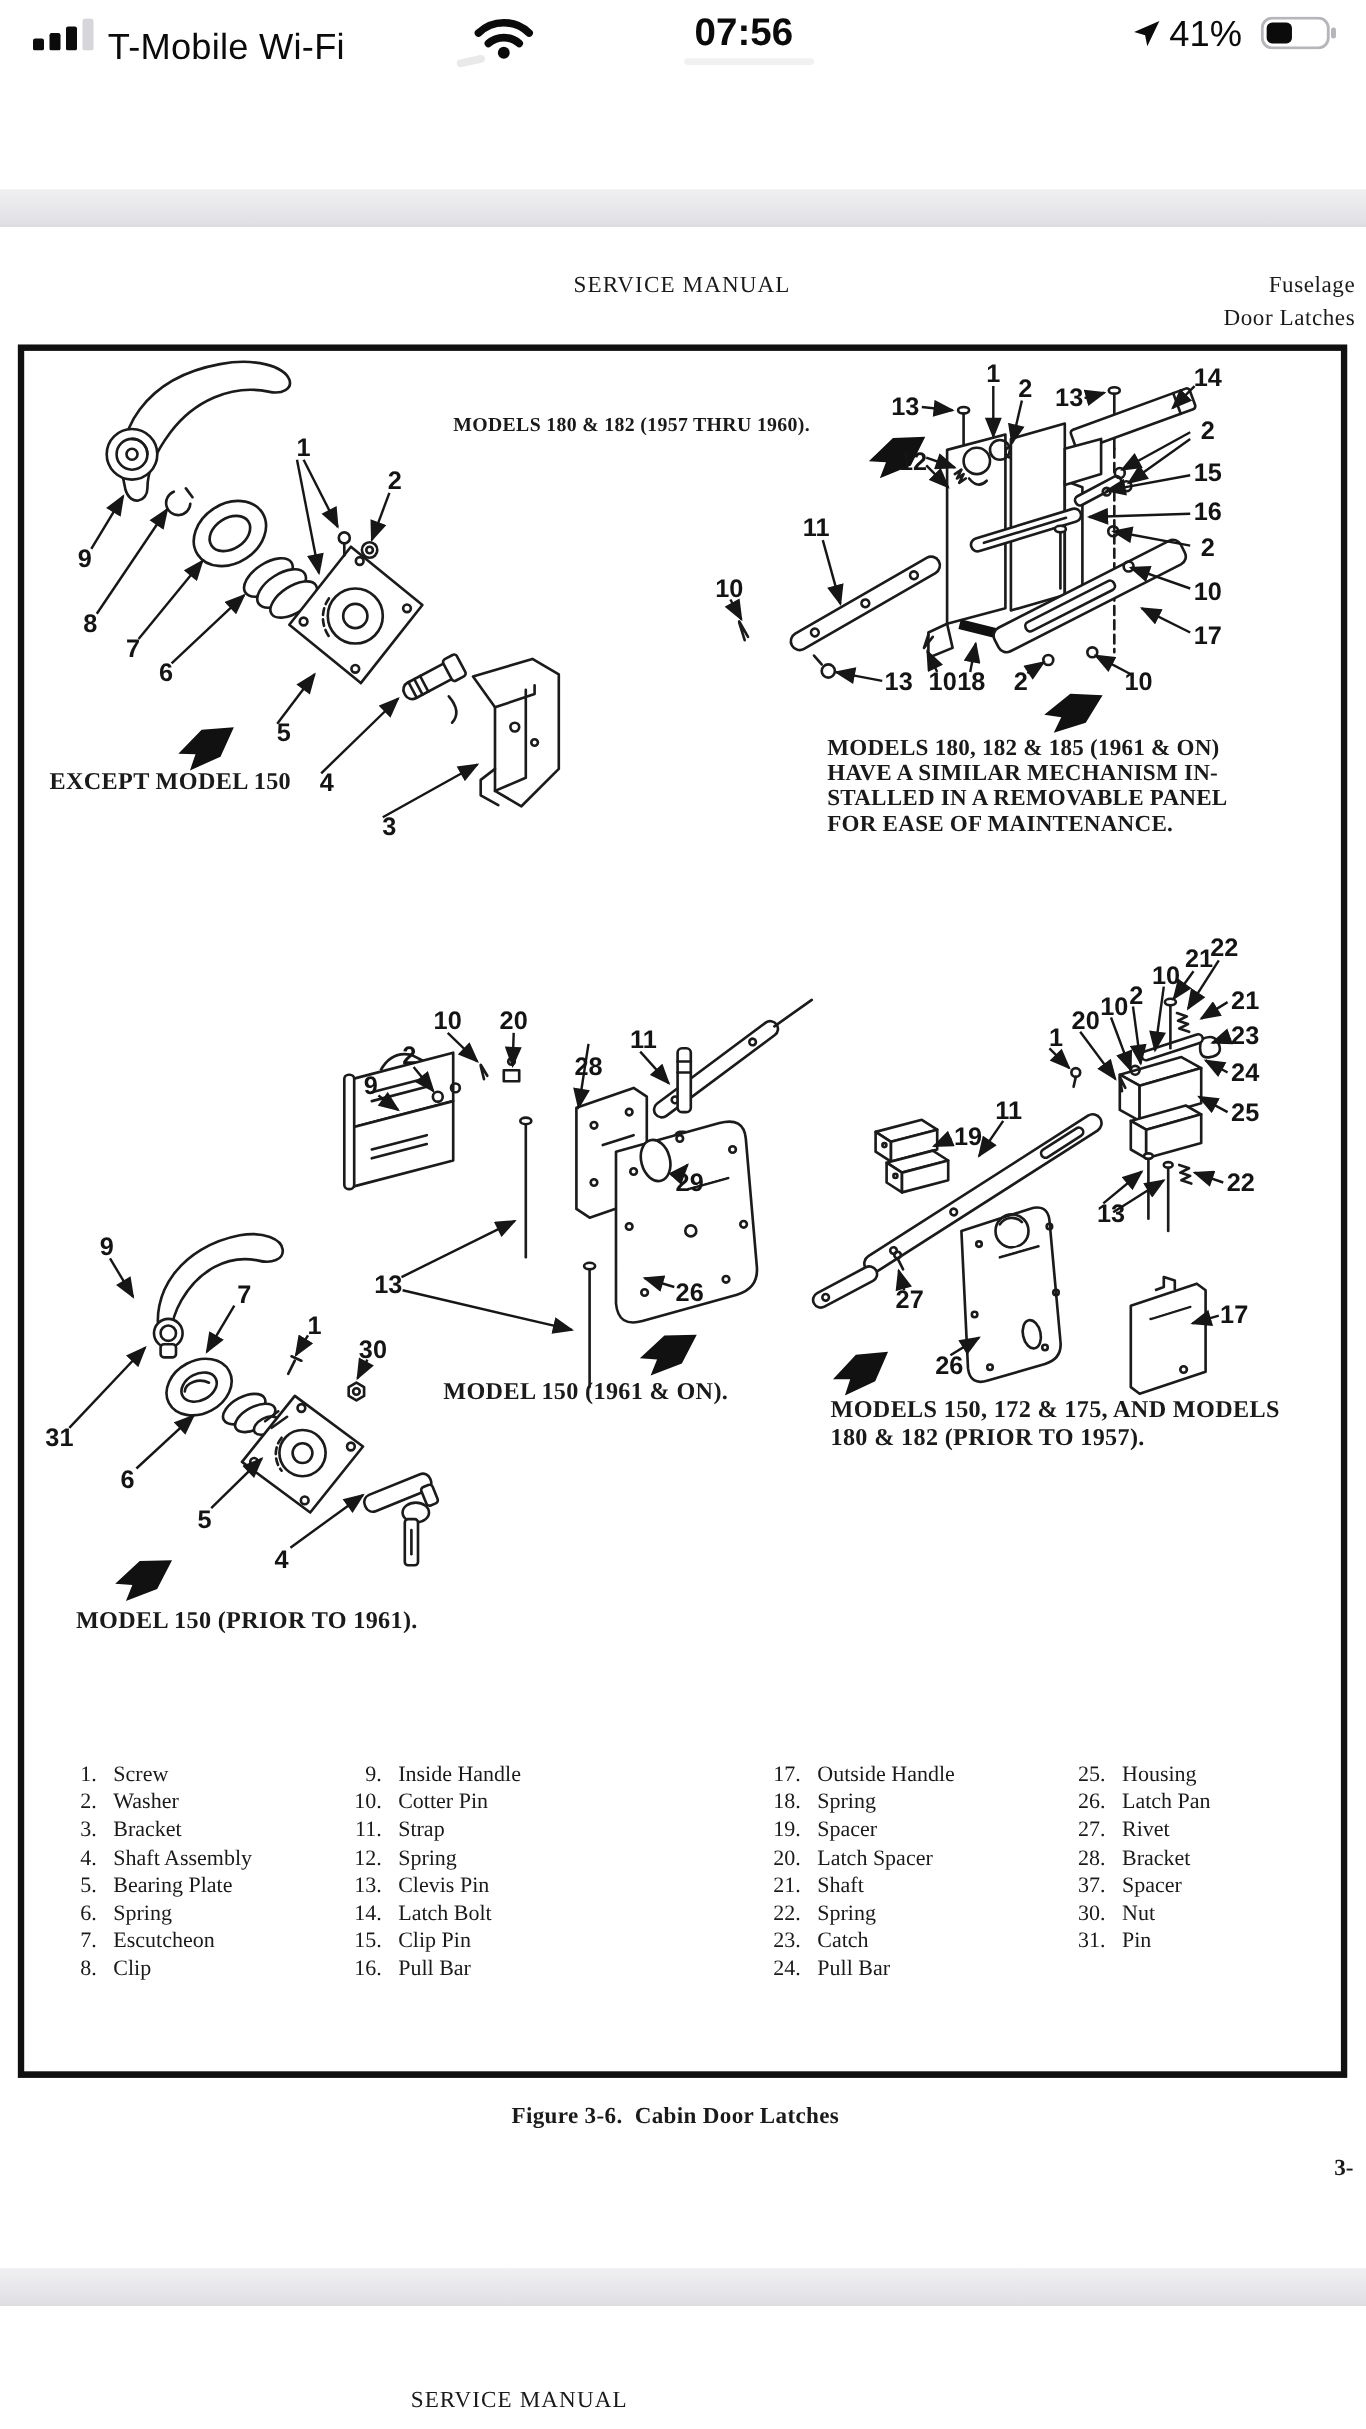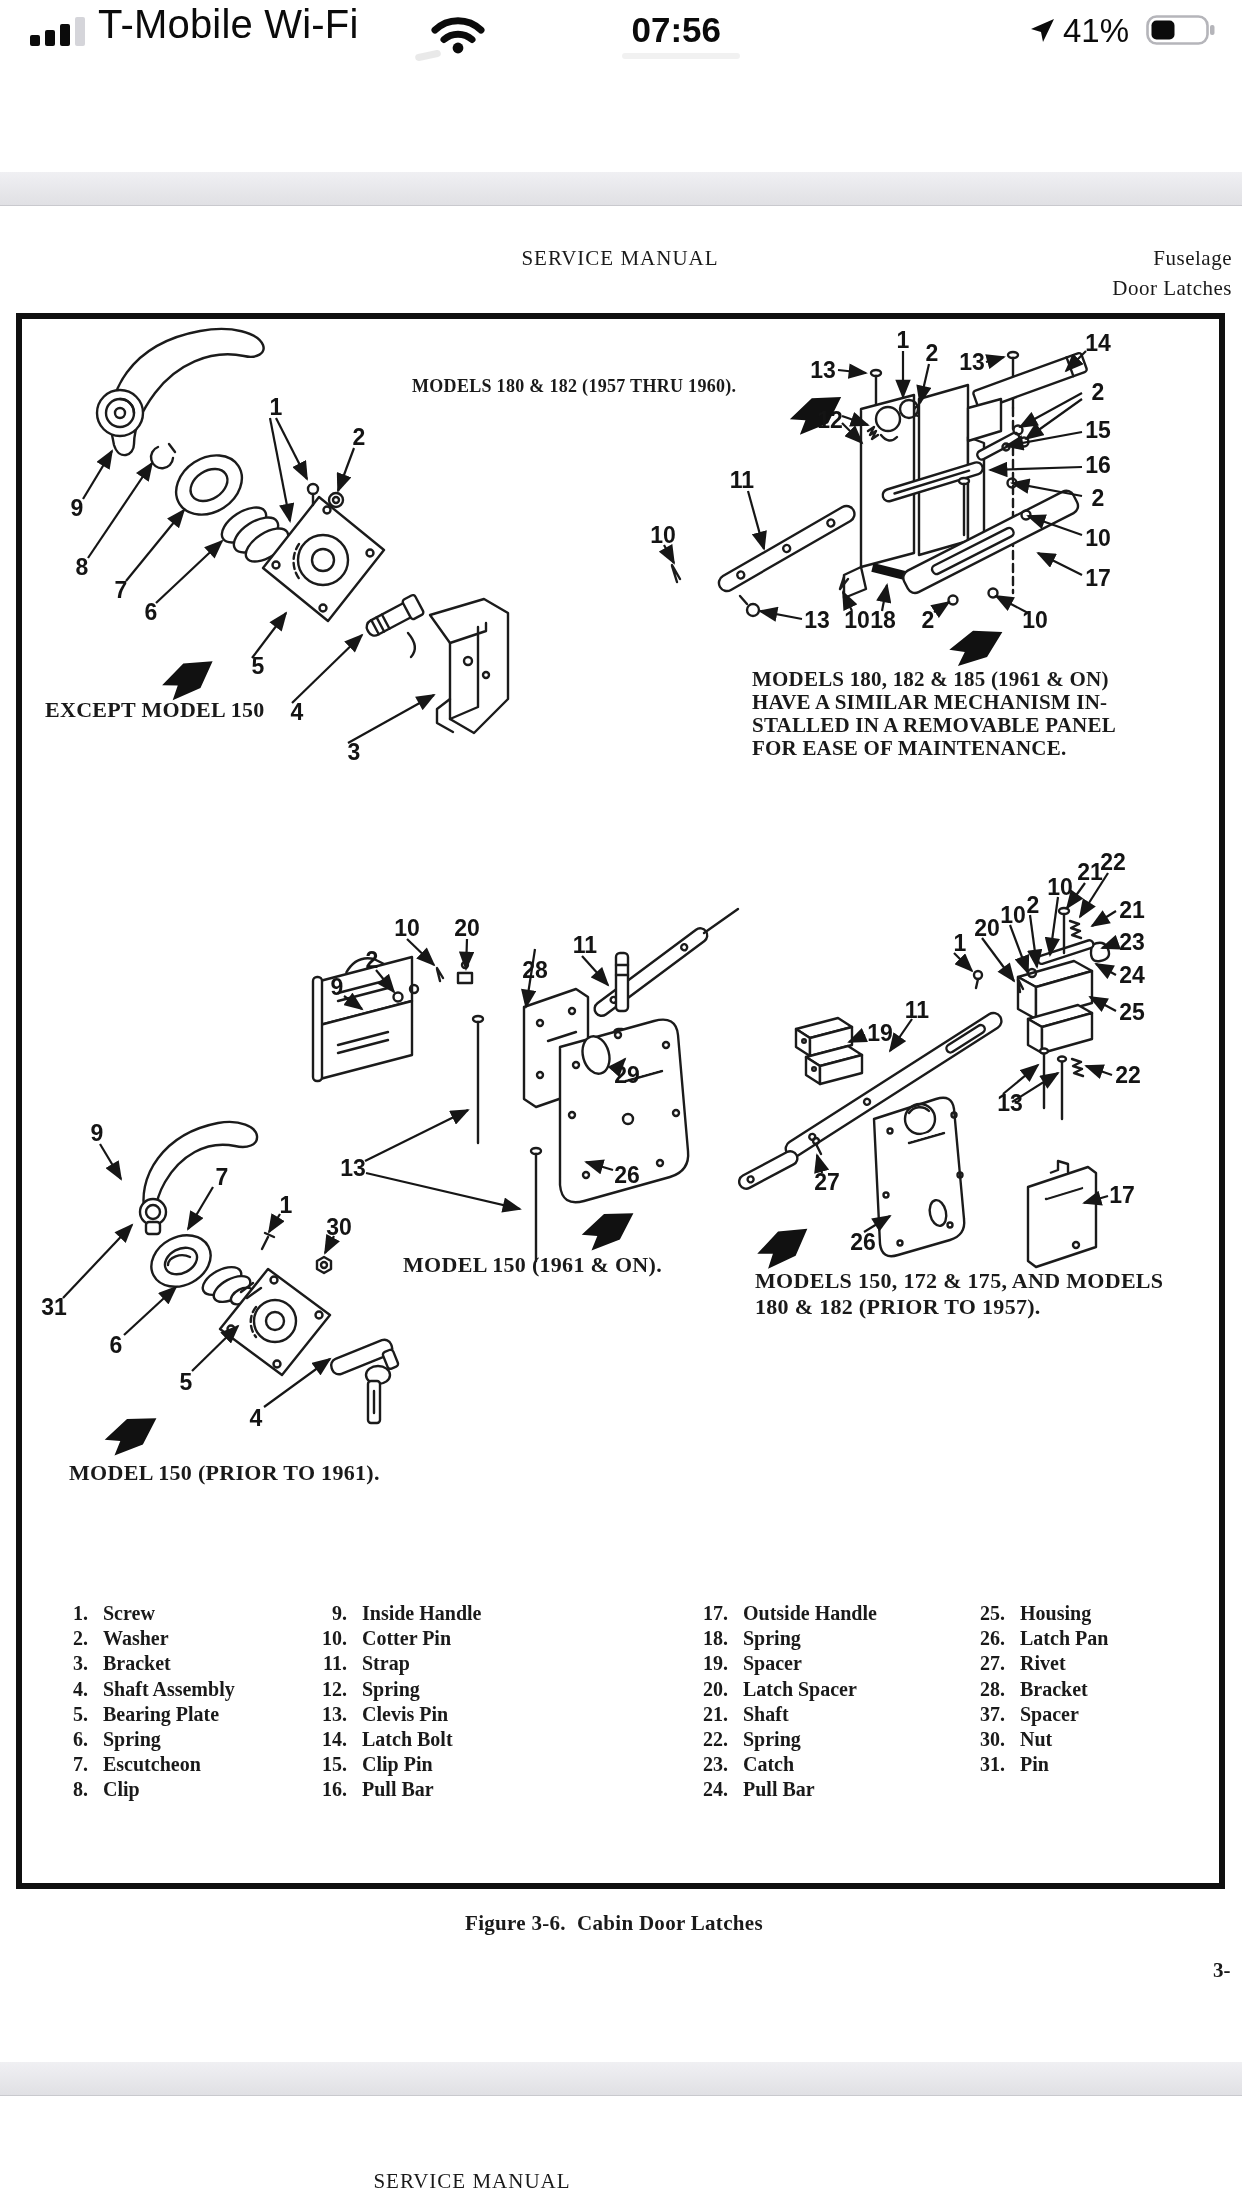--- a/index.html
+++ b/index.html
@@ -1,22 +1,22 @@
 <!DOCTYPE html>
 <html><head>
 <meta charset="utf-8">
 <style>
   html,body{margin:0;padding:0;}
   body{width:1242px;height:2208px;position:relative;background:#fff;overflow:hidden;
        font-family:"Liberation Serif",serif;color:#1a1a1a;}
   .abs{position:absolute;}
   
   .statusbar{position:absolute;left:0;top:0;width:1242px;height:62px;background:#fff;}
-  .sb-carrier{position:absolute;left:98px;top:2px;font-family:"Liberation Sans",sans-serif;
-              font-size:40px;font-weight:500;color:#0b0b0b;letter-spacing:.2px;}
+  .sb-carrier{position:absolute;left:98px;top:24px;font-family:"Liberation Sans",sans-serif;
+              font-size:33px;font-weight:500;color:#0b0b0b;letter-spacing:.2px;}
   .sb-time{position:absolute;left:521px;top:10px;width:200px;text-align:right;
            font-family:"Liberation Sans",sans-serif;font-size:35px;font-weight:700;color:#0b0b0b;}
   .sb-batt-pct{position:absolute;left:1063px;top:12px;font-family:"Liberation Sans",sans-serif;
            font-size:33px;font-weight:400;color:#0b0b0b;}
   .smudge{position:absolute;background:#cfcfcf;border-radius:4px;opacity:.45;}
   
   .page-gap{position:absolute;left:0;width:1242px;height:33px;
             background:linear-gradient(#f0f0f3,#e0e0e4);border-bottom:1px solid #c9c9ce;}
   
   .doc-head-center{position:absolute;left:430px;top:246px;width:380px;text-align:center;
@@ -26,21 +26,21 @@
   
   .figbox{position:absolute;left:16px;top:313px;width:1209px;height:1576px;}
   .figbox svg.art{position:absolute;left:0;top:0;}
   .cap{position:absolute;font-size:22px;font-weight:700;white-space:nowrap;letter-spacing:.3px;}
   .note-line{position:absolute;font-size:21px;font-weight:700;white-space:nowrap;
              letter-spacing:.2px;line-height:22px;}
   .co{position:absolute;transform:translate(-50%,-50%);font-family:"Liberation Sans",sans-serif;
       font-size:23px;font-weight:700;color:#141414;white-space:nowrap;}
   
   .pcol{position:absolute;top:1289px;}
-  .prow{height:25.2px;font-size:20px;font-weight:700;white-space:nowrap;}
+  .prow{height:25.2px;font-size:20px;font-weight:400;white-space:nowrap;}
   .pn{display:inline-block;width:42px;text-align:right;}
   .pna{margin-left:15px;}
   
   .fig-caption{position:absolute;left:465px;top:1911px;font-size:21px;font-weight:700;
                white-space:pre;letter-spacing:.3px;}
   .pageno{position:absolute;left:1213px;top:1958px;font-size:21px;font-weight:700;}
   .footer-title{position:absolute;left:367px;top:2169px;width:210px;text-align:center;
                 font-size:21px;letter-spacing:1px;}
   
   .ln{stroke:#1b1b1b;stroke-width:2.4;fill:none;stroke-linecap:round;stroke-linejoin:round;}

